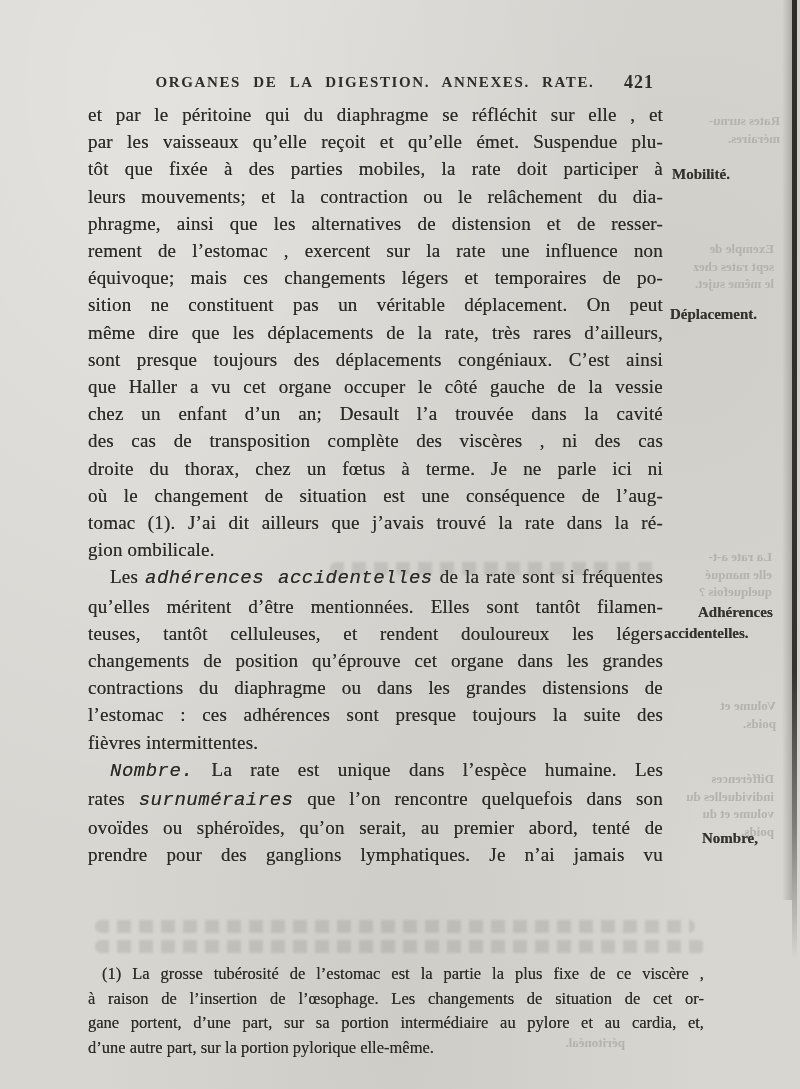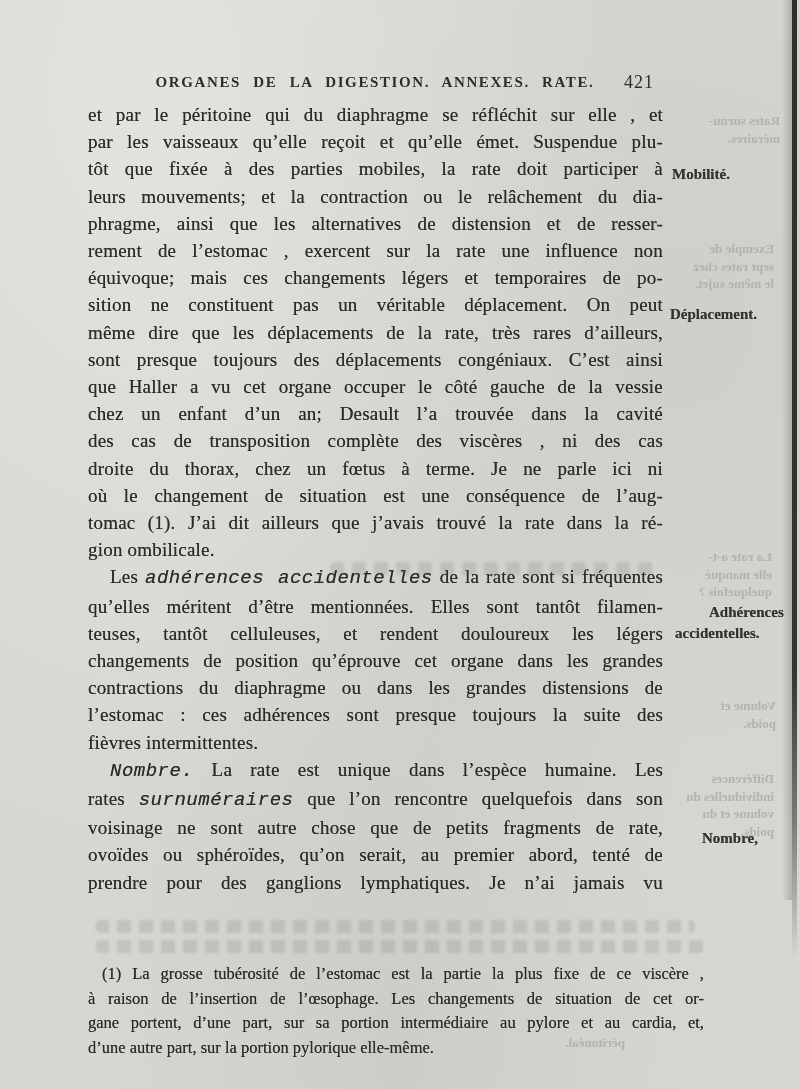--- a/index.html
+++ b/index.html
@@ -29,42 +29,42 @@
   .header{
     position:absolute;left:88px;top:74px;width:574px;height:24px;
   }
   .header .title{
     display:block;text-align:center;
     font-weight:bold;font-size:15px;letter-spacing:1.6px;word-spacing:7px;
     color:#2e2d28;
   }
   .header .pagenum{
     position:absolute;right:8px;top:-2px;
-    font-weight:normal;font-size:18px;letter-spacing:1px;color:#2e2d28;
+    font-weight:bold;font-size:18px;letter-spacing:1px;color:#2e2d28;
   }
   
   .body-text{
     position:absolute;left:88px;top:101px;width:575px;
     font-size:19px;line-height:27.2px;
     letter-spacing:0.2px;
     text-shadow:0 0 0.5px rgba(43,42,37,0.7);
   }
   .tline{white-space:nowrap;}
   .tline.just{white-space:normal;text-align:justify;text-align-last:justify;-moz-text-align-last:justify;}
   .tline.ind{text-indent:22px;}
   .it{font-style:italic;letter-spacing:0.5px;font-family:Liberation Mono, monospace;}
   
   .mnote{
     position:absolute;
     font-weight:bold;font-size:15px;line-height:21px;color:#33322d;
     text-shadow:0 0 0.5px rgba(51,50,45,0.6);
   }
   .mn-mobilite{left:672px;top:164px;}
   .mn-deplacement{left:670px;top:304px;}
-  .mn-adherences{left:664px;top:602px;width:118px;text-indent:34px;margin-left:11px;}
+  .mn-adherences{left:664px;top:602px;width:118px;text-indent:34px;}
   .mn-nombre{left:674px;top:828px;margin-left:28px;}
   
   .ghost{
     position:absolute;
     font-weight:bold;font-size:13px;line-height:17.5px;
     color:#aeada8;opacity:0.85;
     white-space:pre-line;
     transform:scaleX(-1);
     filter:blur(0.4px);
   }
@@ -121,21 +121,20 @@
       <div class="tline"><span>gion ombilicale.</span></div>
       <div class="tline just ind"><span>Les </span><span class="it">adhérences accidentelles</span><span> de la rate sont si fréquentes</span></div>
       <div class="tline just"><span>qu’elles méritent d’être mentionnées. Elles sont tantôt filamen-</span></div>
       <div class="tline just"><span>teuses, tantôt celluleuses, et rendent douloureux les légers</span></div>
       <div class="tline just"><span>changements de position qu’éprouve cet organe dans les grandes</span></div>
       <div class="tline just"><span>contractions du diaphragme ou dans les grandes distensions de</span></div>
       <div class="tline just"><span>l’estomac : ces adhérences sont presque toujours la suite des</span></div>
       <div class="tline"><span>fièvres intermittentes.</span></div>
       <div class="tline just ind"><span class="it">Nombre.</span><span> La rate est unique dans l’espèce humaine. Les</span></div>
       <div class="tline just"><span>rates </span><span class="it">surnuméraires</span><span> que l’on rencontre quelquefois dans son</span></div>
-      <div class="tline just"><span>voisinage ne sont autre chose que de petits fragments de rate,</span></div>
       <div class="tline just"><span>ovoïdes ou sphéroïdes, qu’on serait, au premier abord, tenté de</span></div>
       <div class="tline just"><span>prendre pour des ganglions lymphatiques. Je n’ai jamais vu</span></div>
     </div>
 
   <div class="mnote mn-mobilite">Mobilité.</div>
   <div class="mnote mn-deplacement">Déplacement.</div>
   <div class="mnote mn-adherences">Adhérences accidentelles.</div>
   <div class="mnote mn-nombre">Nombre,</div>
 
   <div class="ghost ghost-0">Rates surnu-

